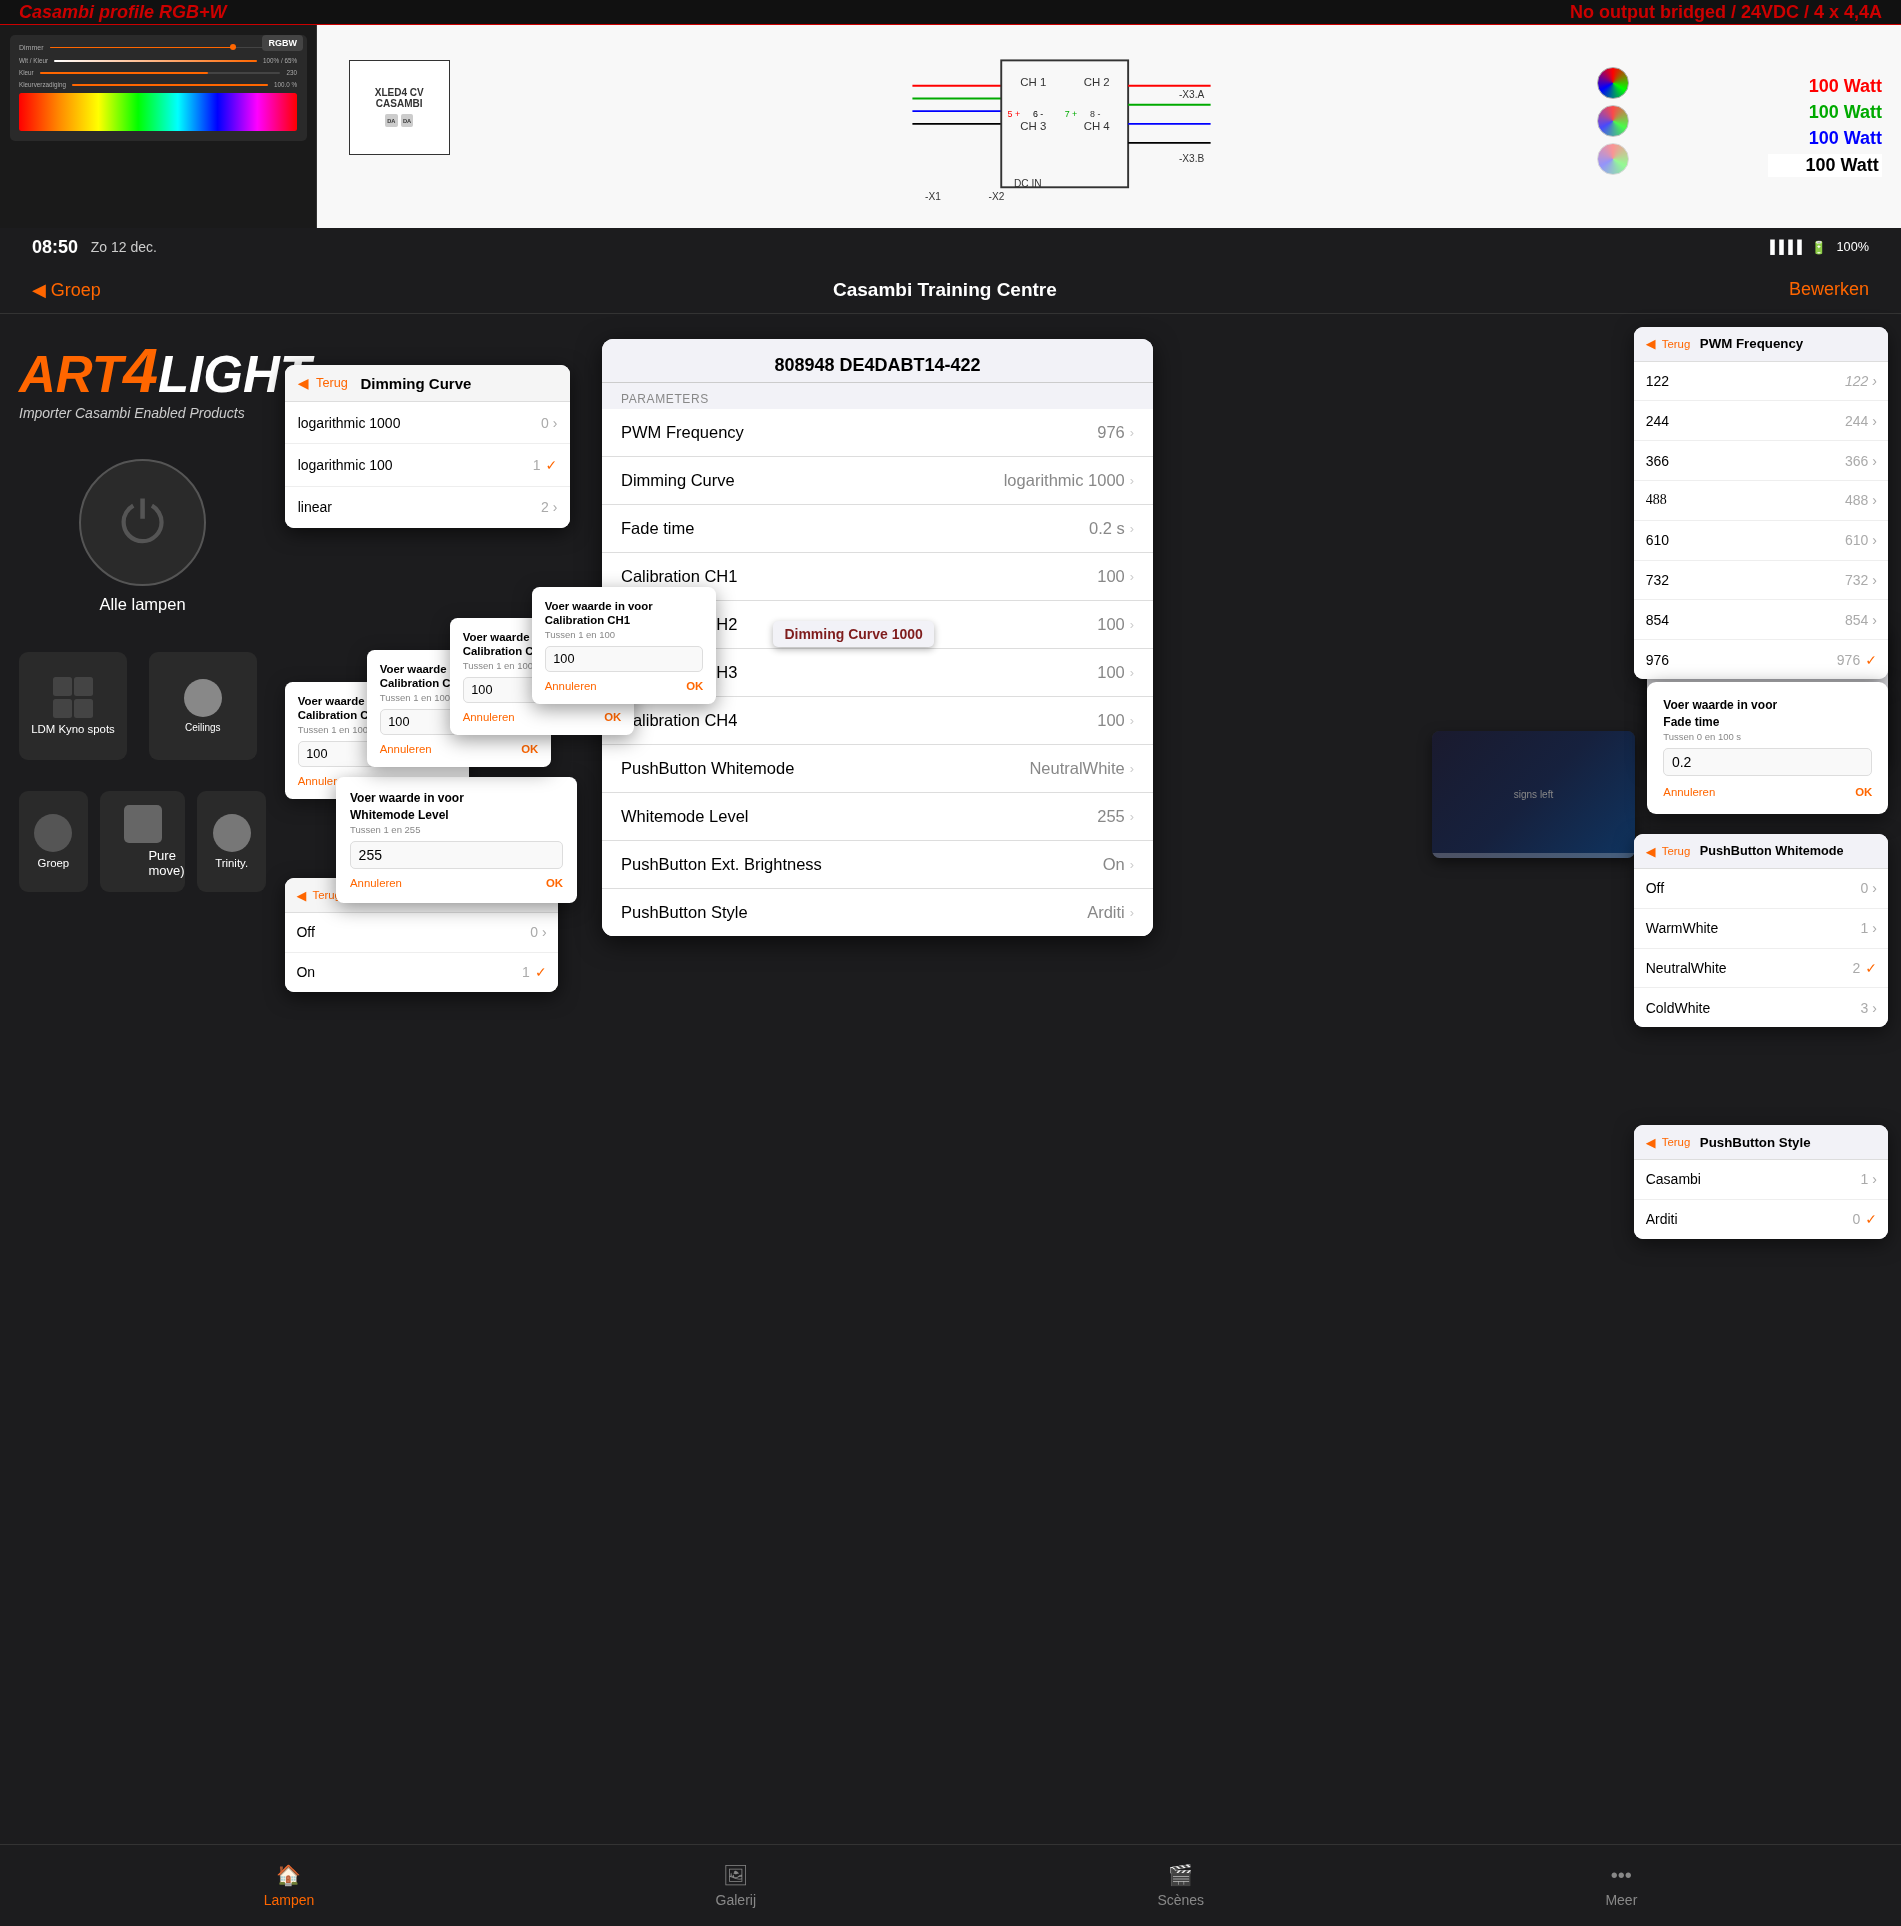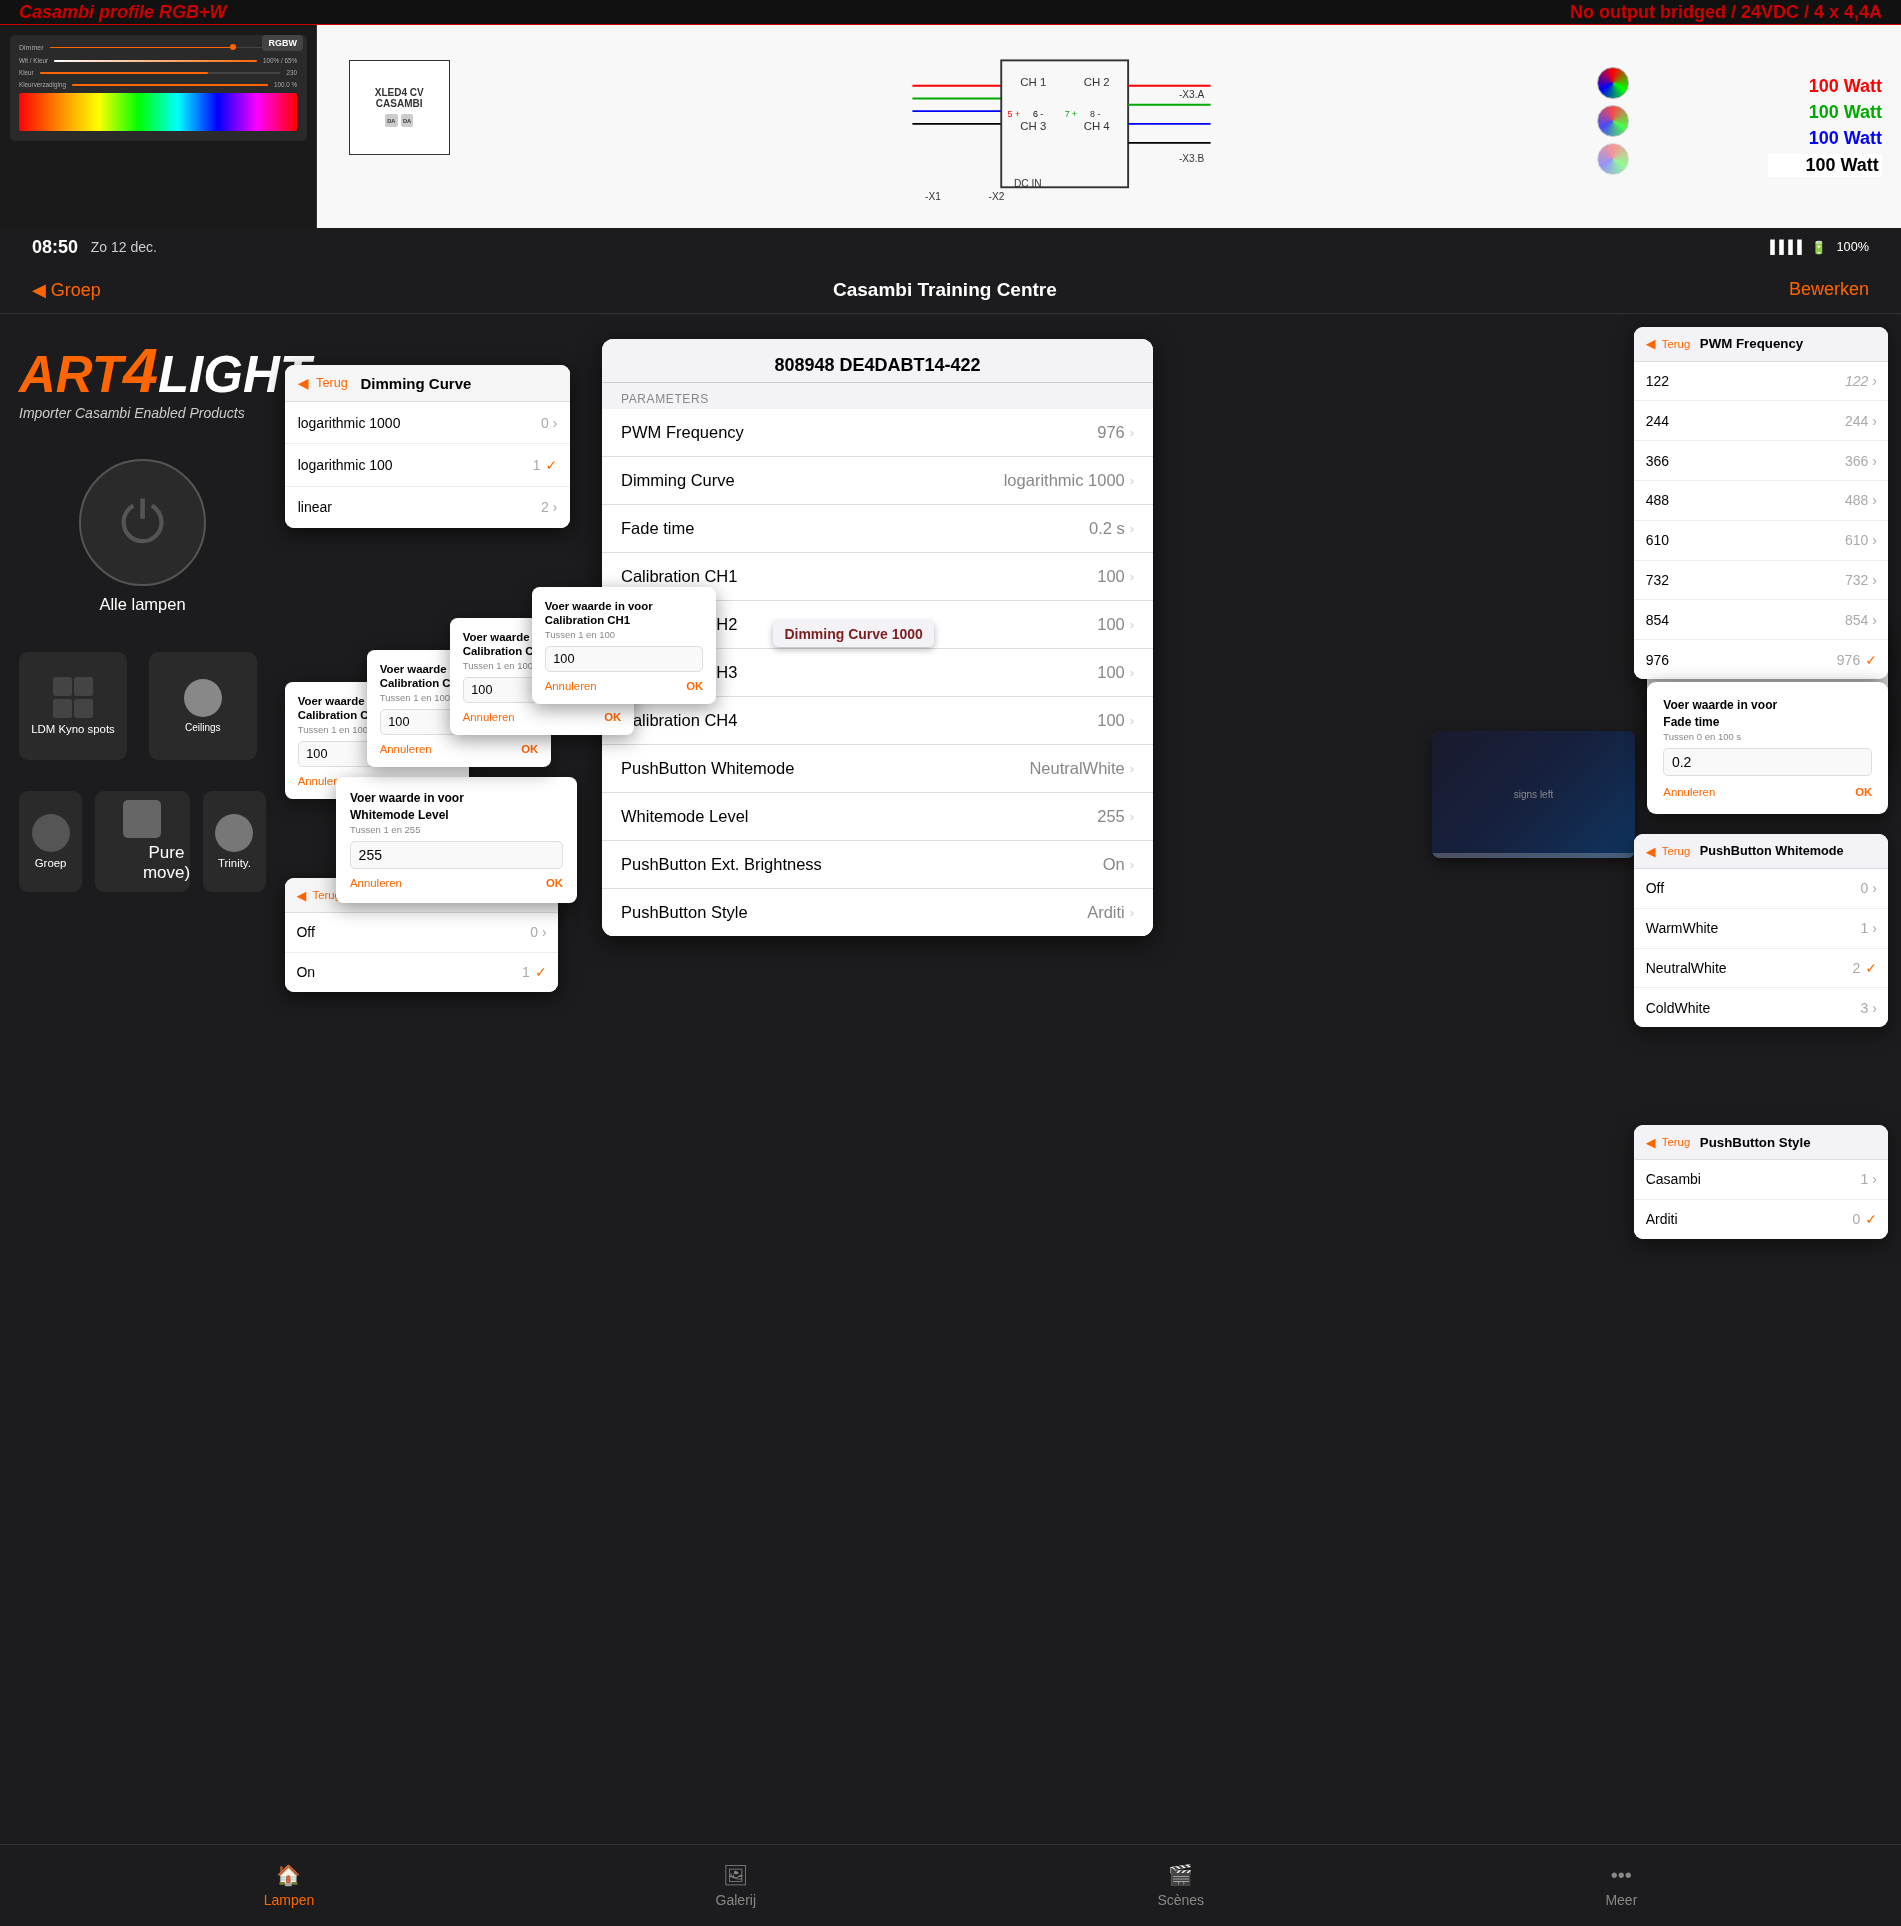--- a/index.html
+++ b/index.html
@@ -159,21 +159,21 @@
         </div>
       </div>
 
       <div style="display:flex;gap:12.7px;margin-top:6.3px;">
         <div style="width:101px;height:101px;background:#2a2a2a;border-radius:9px;display:flex;flex-direction:column;align-items:center;justify-content:center;gap:5px;cursor:pointer;">
           <div style="width:38px;height:38px;background:#555;border-radius:50%;"></div>
           <span style="color:#fff;font-size:11.4px;">Groep</span>
         </div>
         <div style="width:101px;height:101px;background:#2a2a2a;border-radius:9px;display:flex;flex-direction:column;align-items:center;justify-content:center;gap:5px;cursor:pointer;">
           <div style="width:38px;height:38px;background:#666;border-radius:5px;"></div>
-          <span style="color:#fff;font-size:17px;text-align:center;padding-left:48px;">Pure move)</span>
+          <span style="color:#fff;font-size:13px;text-align:left;padding-left:48px;">Pure move)</span>
         </div>
         <div style="width:101px;height:101px;background:#2a2a2a;border-radius:9px;display:flex;flex-direction:column;align-items:center;justify-content:center;gap:5px;cursor:pointer;">
           <div style="width:38px;height:38px;background:#777;border-radius:50%;"></div>
           <span style="color:#fff;font-size:11.4px;">Trinity.</span>
         </div>
       </div>
     </div>
 
     <div style="flex:1;position:relative;">
 
@@ -392,21 +392,21 @@
         </div>
         <div style="display:flex;align-items:center;justify-content:space-between;padding:11.4px 11.4px;border-bottom:0.6px solid #eee;background:#fff;cursor:pointer;">
           <span style="font-size:14px;color:#000;">244</span>
             <span style="font-size:14px;color:#aaa;">244 ›</span>
         </div>
         <div style="display:flex;align-items:center;justify-content:space-between;padding:11.4px 11.4px;border-bottom:0.6px solid #eee;background:#fff;cursor:pointer;">
           <span style="font-size:14px;color:#000;">366</span>
             <span style="font-size:14px;color:#aaa;">366 ›</span>
         </div>
         <div style="display:flex;align-items:center;justify-content:space-between;padding:11.4px 11.4px;border-bottom:0.6px solid #eee;background:#fff;cursor:pointer;">
-          <span style="font-size:14px;color:#000;">488</span>
+          <span style="font-size:14px;color:#000;font-family:Liberation Serif, serif;">488</span>
             <span style="font-size:14px;color:#aaa;">488 ›</span>
         </div>
         <div style="display:flex;align-items:center;justify-content:space-between;padding:11.4px 11.4px;border-bottom:0.6px solid #eee;background:#fff;cursor:pointer;">
           <span style="font-size:14px;color:#000;">610</span>
             <span style="font-size:14px;color:#aaa;">610 ›</span>
         </div>
         <div style="display:flex;align-items:center;justify-content:space-between;padding:11.4px 11.4px;border-bottom:0.6px solid #eee;background:#fff;cursor:pointer;">
           <span style="font-size:14px;color:#000;">732</span>
             <span style="font-size:14px;color:#aaa;">732 ›</span>
         </div>

